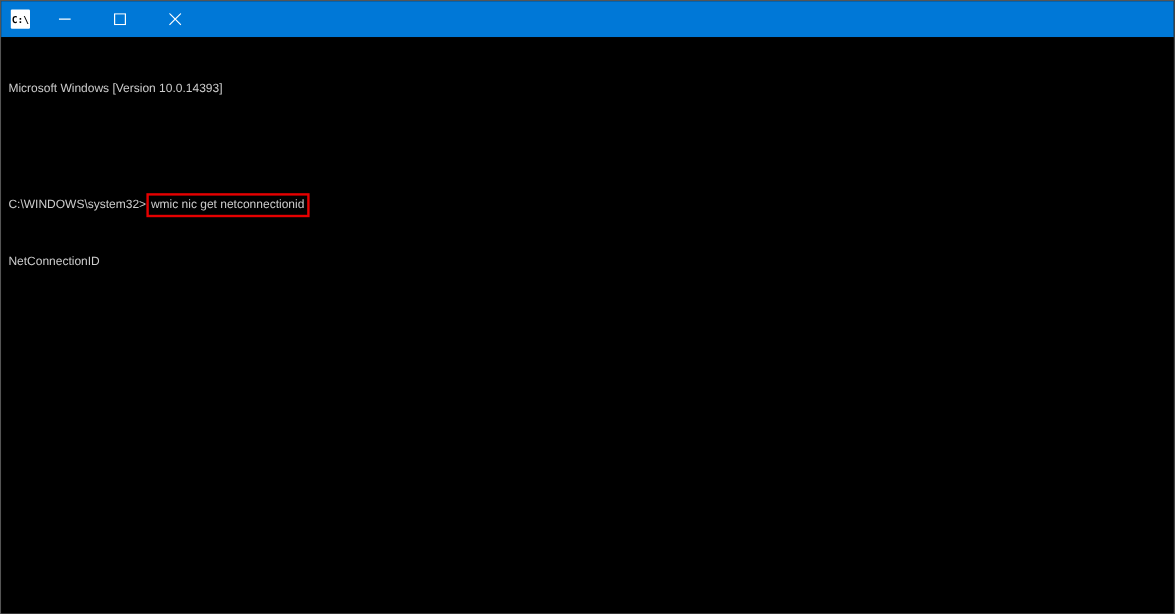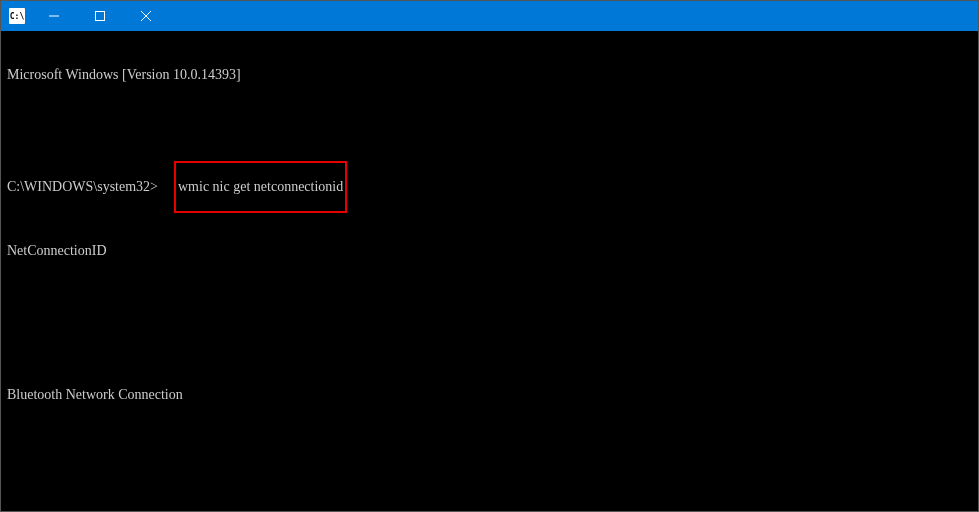--- a/index.html
+++ b/index.html
@@ -55,33 +55,33 @@
     display: flex;
     align-items: center;
     justify-content: center;
     color: #fff;
     cursor: pointer;
   }
   .terminal {
     flex: 1;
     background: #000;
     color: #ccc;
-    font-size: 14px;
+    font-size: 10px;
     line-height: 16px;
     padding: 4px 6px;
     white-space: pre;
     overflow: hidden;
-    font-family: Liberation Serif, serif;
+    font-family: Liberation Sans, sans-serif;
   }
   .line { display: block; min-height: 16px; }
   .highlight {
     border: 2px solid #e60000;
-    padding: 16px 2px;
+    padding: 0 2px;
     display: inline-block;
-    margin: -2px 16px;
+    margin: -2px 0;
   }
 </style>
 </head>
 <body>
 
 <div class="window">
   <div class="titlebar">
     <div class="titlebar-icon">C:\</div>
     <div class="titlebar-controls">
       <div class="titlebar-btn">
@@ -103,21 +103,20 @@
     </div>
   </div>
 
   <div class="terminal">
     <span class="line">Microsoft Windows [Version 10.0.14393]</span>
     <span class="line"></span>
     <span class="line"><span>C:\WINDOWS\system32&gt;</span><span class="highlight">wmic nic get netconnectionid</span></span>
     <span class="line">NetConnectionID</span>
     <span class="line"></span>
     <span class="line"></span>
-    <span class="line">Bluetooth Network Connection</span>
     <span class="line"></span>
     
     
     
     
     
     
     
     
   </div>

